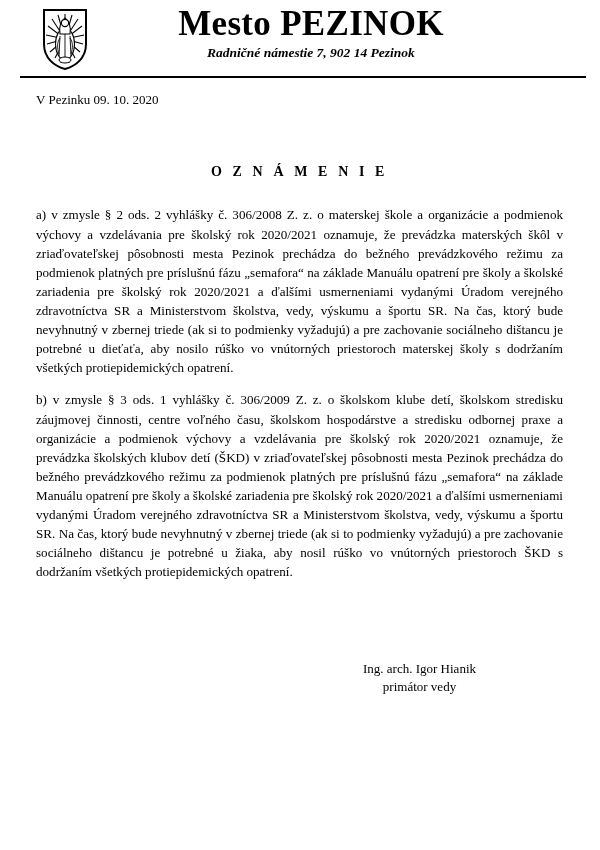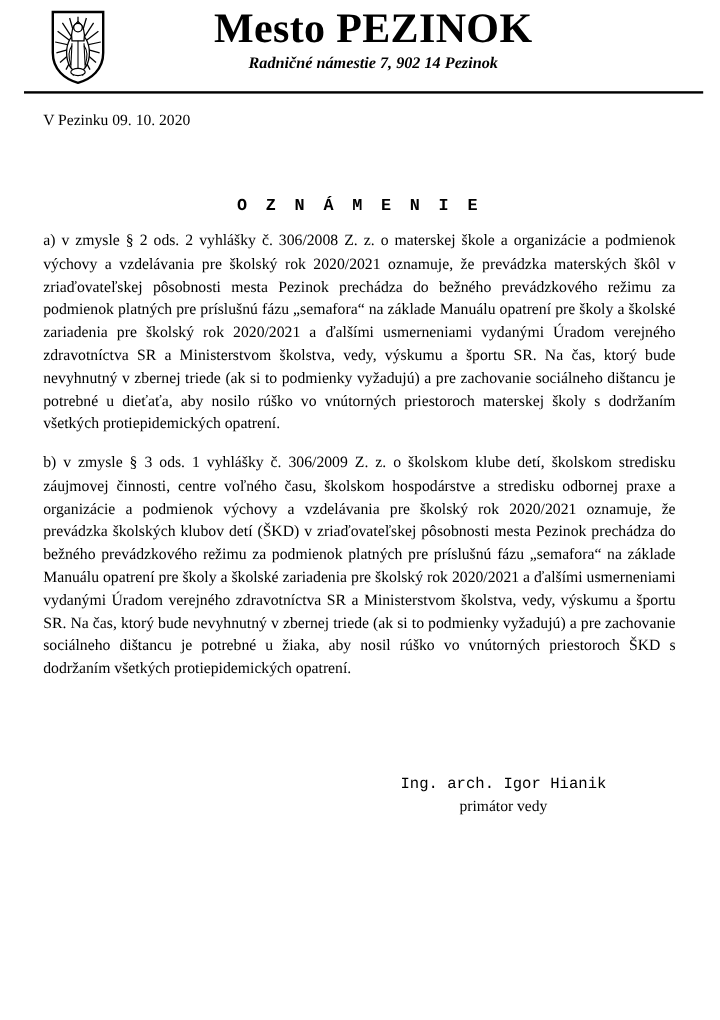--- a/index.html
+++ b/index.html
@@ -71,54 +71,53 @@
   }
   .dateline {
     margin-top: 14px;
     font-size: 13px;
     line-height: 1.2;
   }
 
   .heading-wrap {
     margin-top: 56px;
     text-align: center;
-    font-family: Liberation Mono, monospace;
   }
   .heading-main {
     font-size: 14px;
     font-weight: bold;
     letter-spacing: 3.6px;
     line-height: 1.2;
   }
   .heading-sub {
     font-size: 14px;
     font-weight: bold;
     margin-top: 6px;
     line-height: 1.2;
   }
 
   .para {
-    margin-top: 10px;
+    margin-top: 25px;
     font-size: 13.1px;
     line-height: 1.46;
     text-align: justify;
     text-justify: inter-word;
     hyphens: none;
   }
   .para.second { margin-top: 11px; }
 
   
   .signature {
     margin-top: 78px;
     text-align: center;
     font-size: 13px;
     line-height: 1.45;
     padding-left: 240px;
   }
-  .sig-name { white-space: nowrap; font-family: Liberation Mono, monospace; }
+  .sig-name { white-space: nowrap; }
   .sig-role { white-space: nowrap; }
 </style>
 </head>
 <body>
 
 <div class="page">
 
   <div class="letterhead">
 
     <div class="crest">

